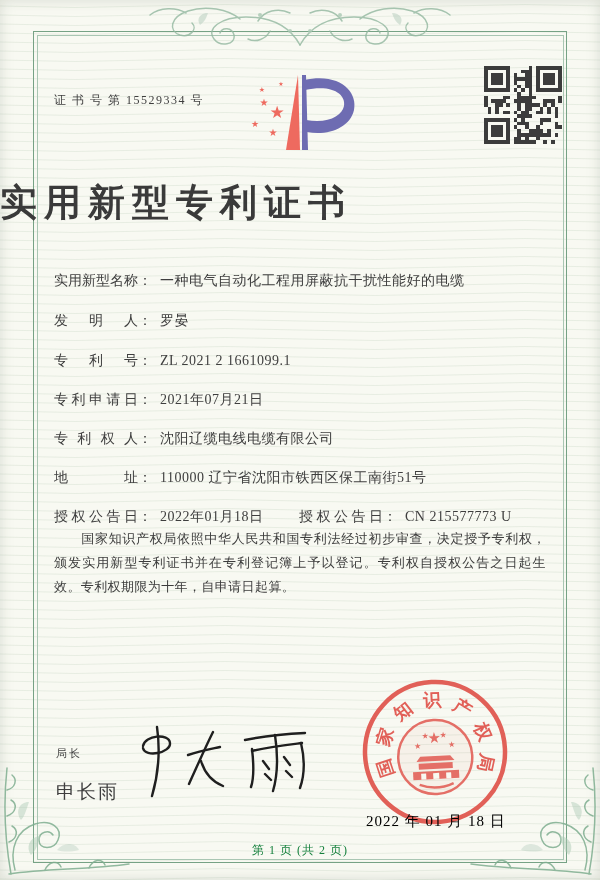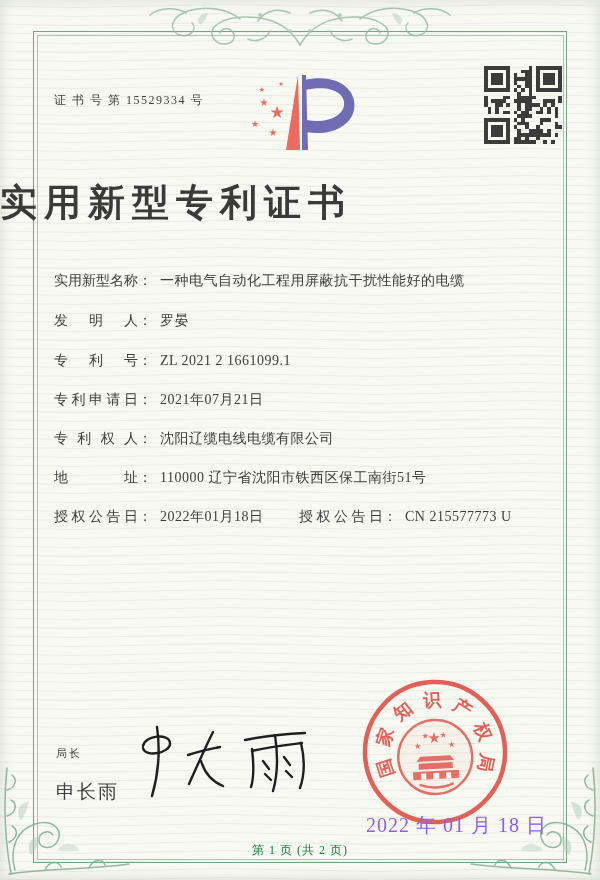--- a/index.html
+++ b/index.html
@@ -28,21 +28,21 @@
   .fcolon{display:inline-block;margin-right:8px;}
   .fvalue{letter-spacing:.5px;}
   .grant-right{position:absolute;left:245px;top:0;white-space:nowrap;}
   .paras{position:absolute;left:54px;width:492px;top:527px;z-index:3;
     font-size:13px;line-height:1.85;text-align:justify;color:#3c3c3c;}
   .paras p{margin:0;text-indent:2.1em;letter-spacing:.4px;}
   .signer-title{position:absolute;left:56px;top:746px;font-size:11px;letter-spacing:2px;z-index:3;font-family:Liberation Mono, monospace;}
   .signer-name{position:absolute;left:56px;top:779px;font-size:19px;letter-spacing:2px;z-index:3;}
   .signature{position:absolute;left:125px;top:722px;z-index:3;}
   .seal{position:absolute;left:360px;top:677px;z-index:4;opacity:.92;transform:rotate(-3deg);}
-  .seal-date{position:absolute;left:366px;top:812px;font-size:20px;color:#8b5cf6;
+  .seal-date{position:absolute;left:366px;top:812px;font-size:15px;color:#000000;
     letter-spacing:1px;z-index:5;white-space:nowrap;}
   .footer{position:absolute;left:0;right:0;top:842px;text-align:center;font-size:12px;
     letter-spacing:1px;z-index:3;color:#15803d;}
 </style>
 </head>
 <body>
 
 <div class="page">
 
   <svg class="bg-waves" viewBox="0 0 600 880" preserveAspectRatio="none" id="bgwaves">
@@ -371,20 +371,21 @@
     </div>
     <div class="frow" style="top:496px">
       <span class="flabel">授权公告日</span><span class="fcolon">：</span><span class="fvalue">2022年01月18日</span>
       <span class="grant-right">
         <span class="flabel">授权公告日</span><span class="fcolon">：</span><span class="fvalue">CN 215577773 U</span>
       </span>
     </div>
   </div>
 
   <div class="paras">
+    <p>国家知识产权局依照中华人民共和国专利法经过初步审查，决定授予专利权，颁发实用新型专利证书并在专利登记簿上予以登记。专利权自授权公告之日起生效。专利权期限为十年，自申请日起算。</p>
   </div>
 
   <div class="signer-title">局长</div>
   <div class="signer-name">申长雨</div>
 
   <svg class="signature" width="200" height="90" viewBox="0 0 200 90">
     <g stroke="#1f1f1f" stroke-width="2.4" fill="none" stroke-linecap="round" stroke-linejoin="round">
       <path d="M18,24 C20,13 44,11 45,21 C46,31 20,36 18,26"></path>
       <path d="M32,5 C35,26 34,50 27,74"></path>
       <path d="M88,10 C81,24 73,42 64,62"></path>

